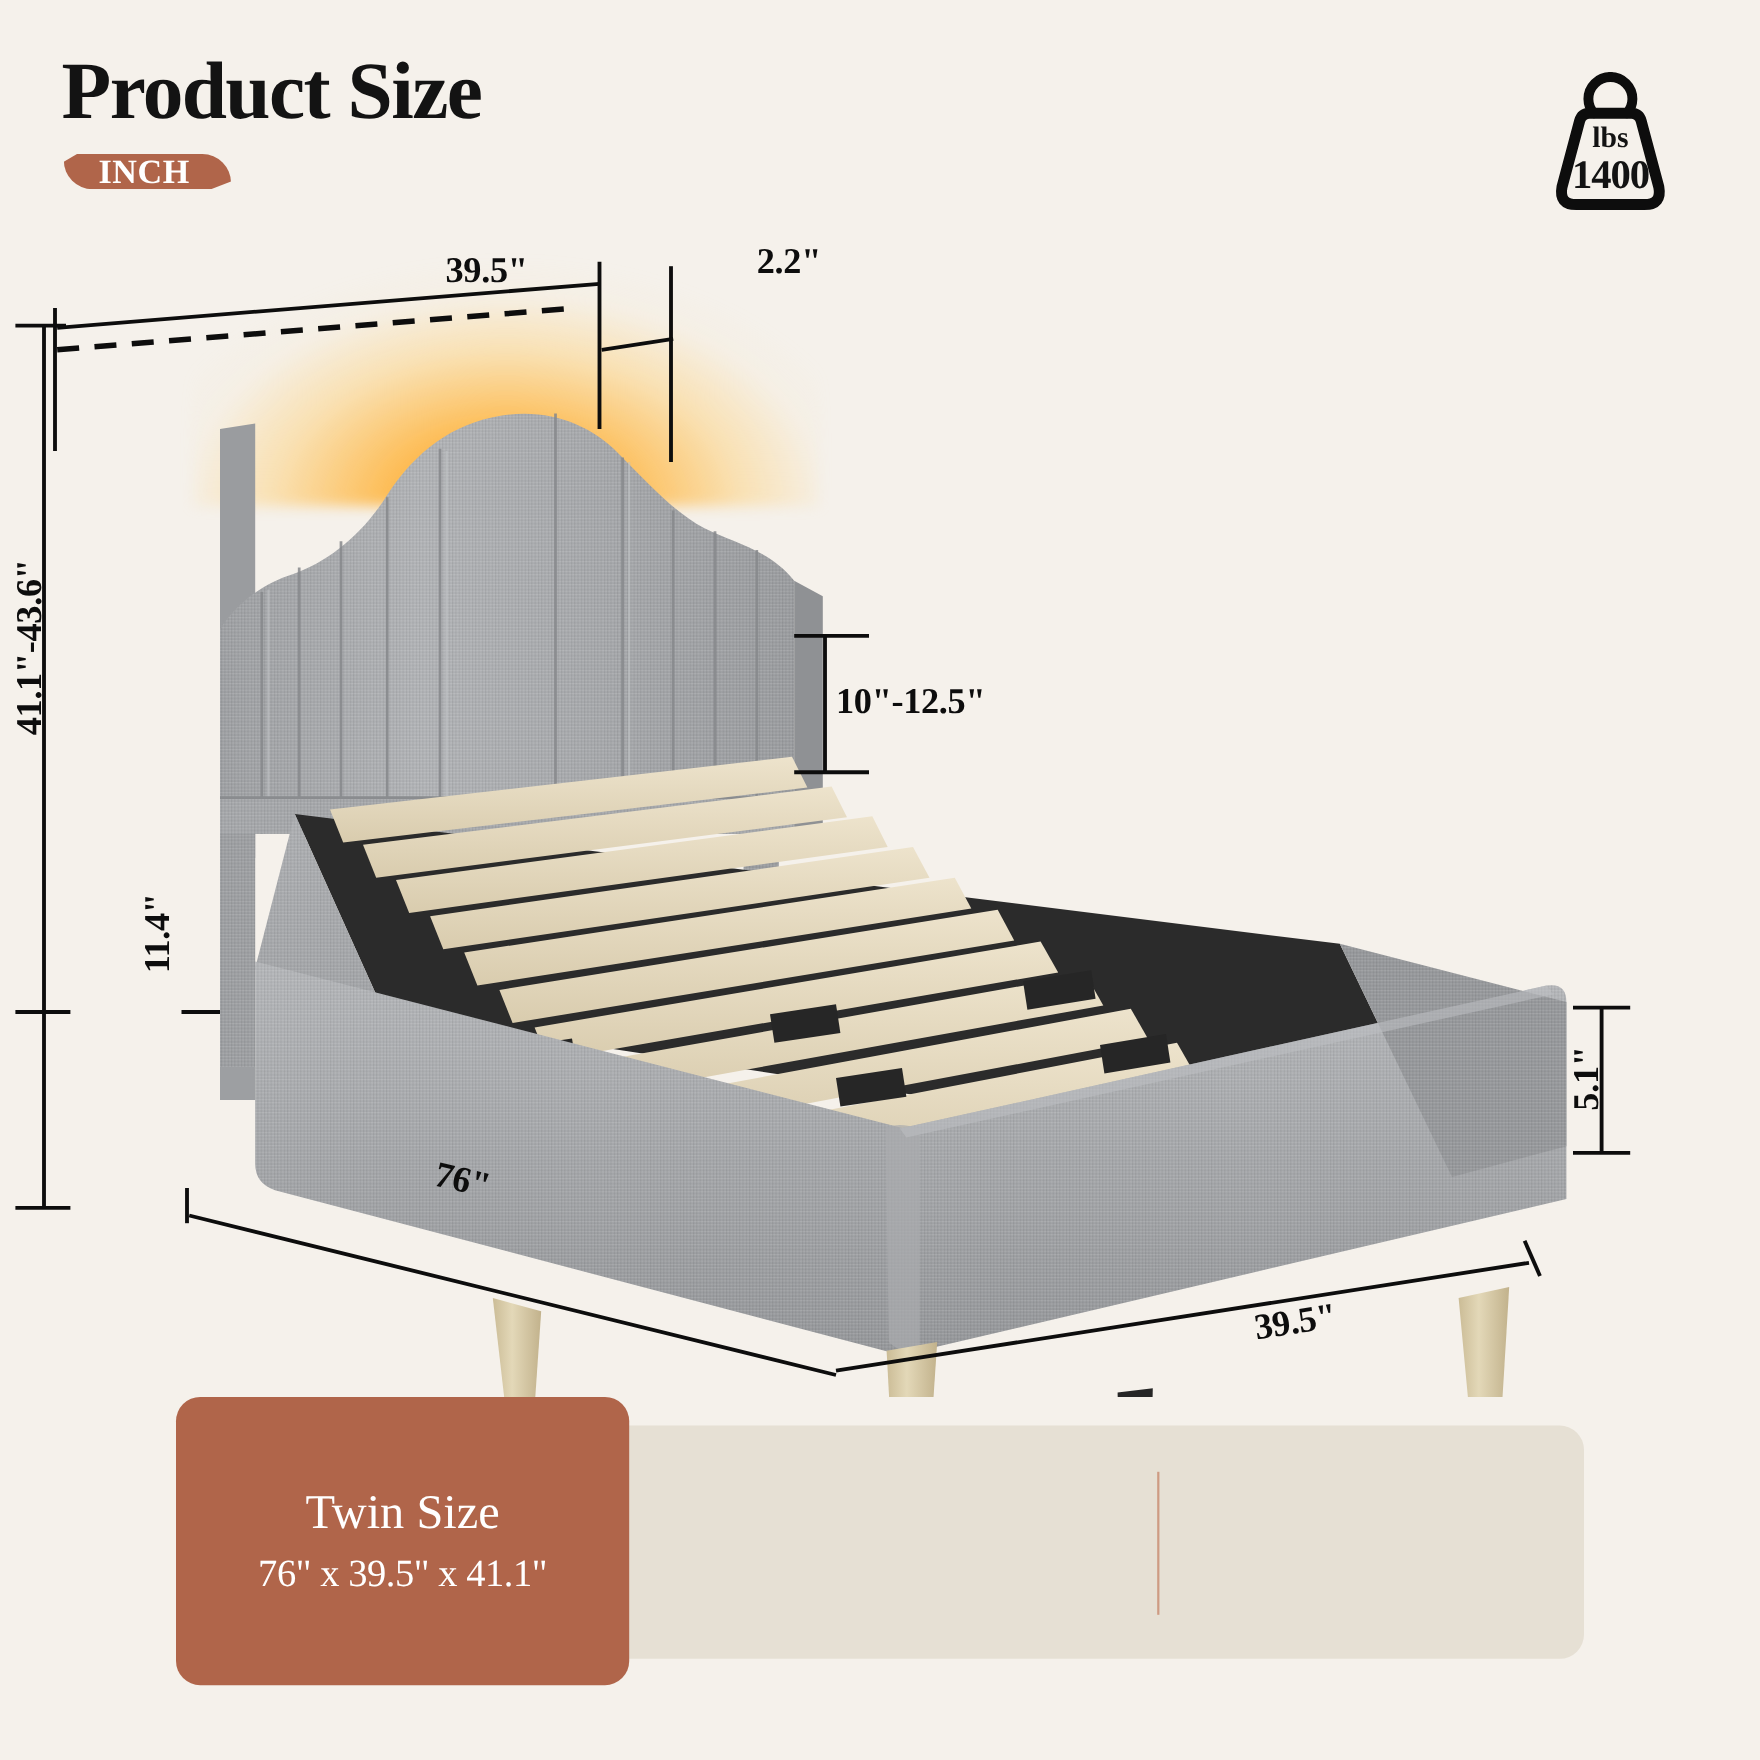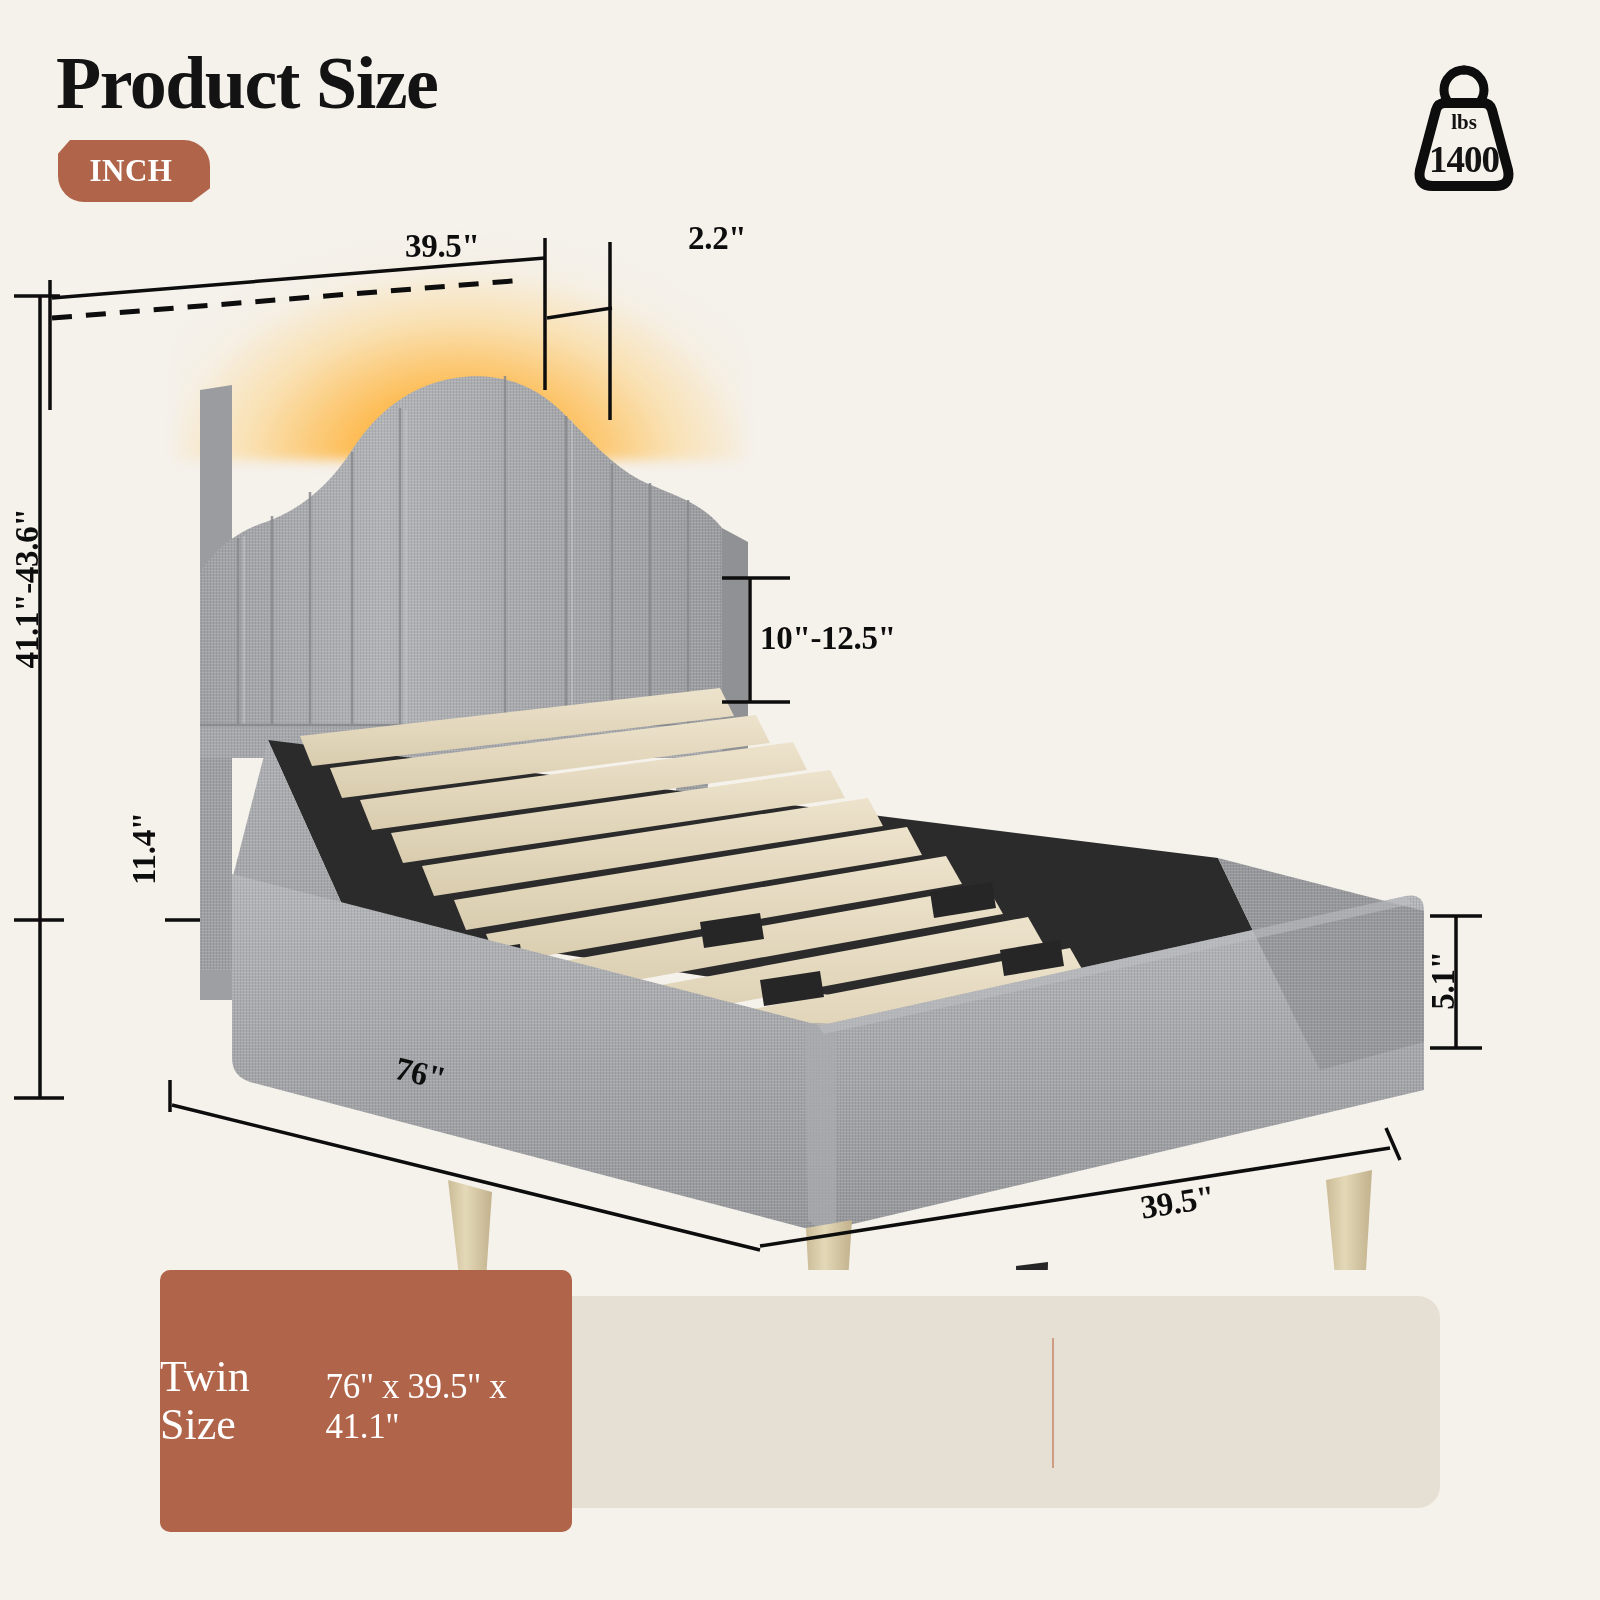--- a/index.html
+++ b/index.html
@@ -25,21 +25,21 @@
     font-weight: 800;
     letter-spacing: -1.5px;
     color: #131313;
     line-height: 1;
   }
   #unit-badge {
     position: absolute;
     left: 58px;
     top: 140px;
     width: 152px;
-    height: 62px;
+    height: 32px;
     background: #B0654A;
     border-radius: 4px 26px 4px 26px;
     clip-path: polygon(12px 0, 100% 0, 100% 78%, 88% 100%, 0 100%, 0 22%);
     display: flex;
     align-items: center;
     justify-content: center;
   }
   #unit-badge span {
     color: #FFFFFF;
     font-size: 31px;
@@ -57,21 +57,21 @@
     height: 135px;
   }
   #weight-badge .wtext {
     position: absolute;
     left: 0; right: 0;
     text-align: center;
     color: #131313;
     font-weight: 800;
     line-height: 1;
   }
-  #weight-unit { top: 50px; font-size: 21px; }
+  #weight-unit { top: 50px; font-size: 27px; }
   #weight-value { top: 79px; font-size: 37px; letter-spacing: -1px; }
 
   
   #bed-stage {
     position: absolute;
     left: 0; top: 180px;
     width: 1600px; height: 1090px;
   }
 
   
@@ -118,23 +118,23 @@
     background: #C98E74;
     opacity: 0.85;
   }
   #twin-card {
     position: absolute;
     left: 160px;
     top: 1270px;
     width: 412px;
     height: 262px;
     background: #B0654A;
-    border-radius: 10px;
+    border-radius: 22px;
     display: flex;
-    flex-direction: row;
+    flex-direction: column;
     align-items: center;
     justify-content: center;
   }
   .card-title {
     font-size: 44px;
     font-weight: 400;
     color: #111111;
     line-height: 1.1;
   }
   .card-dims {

